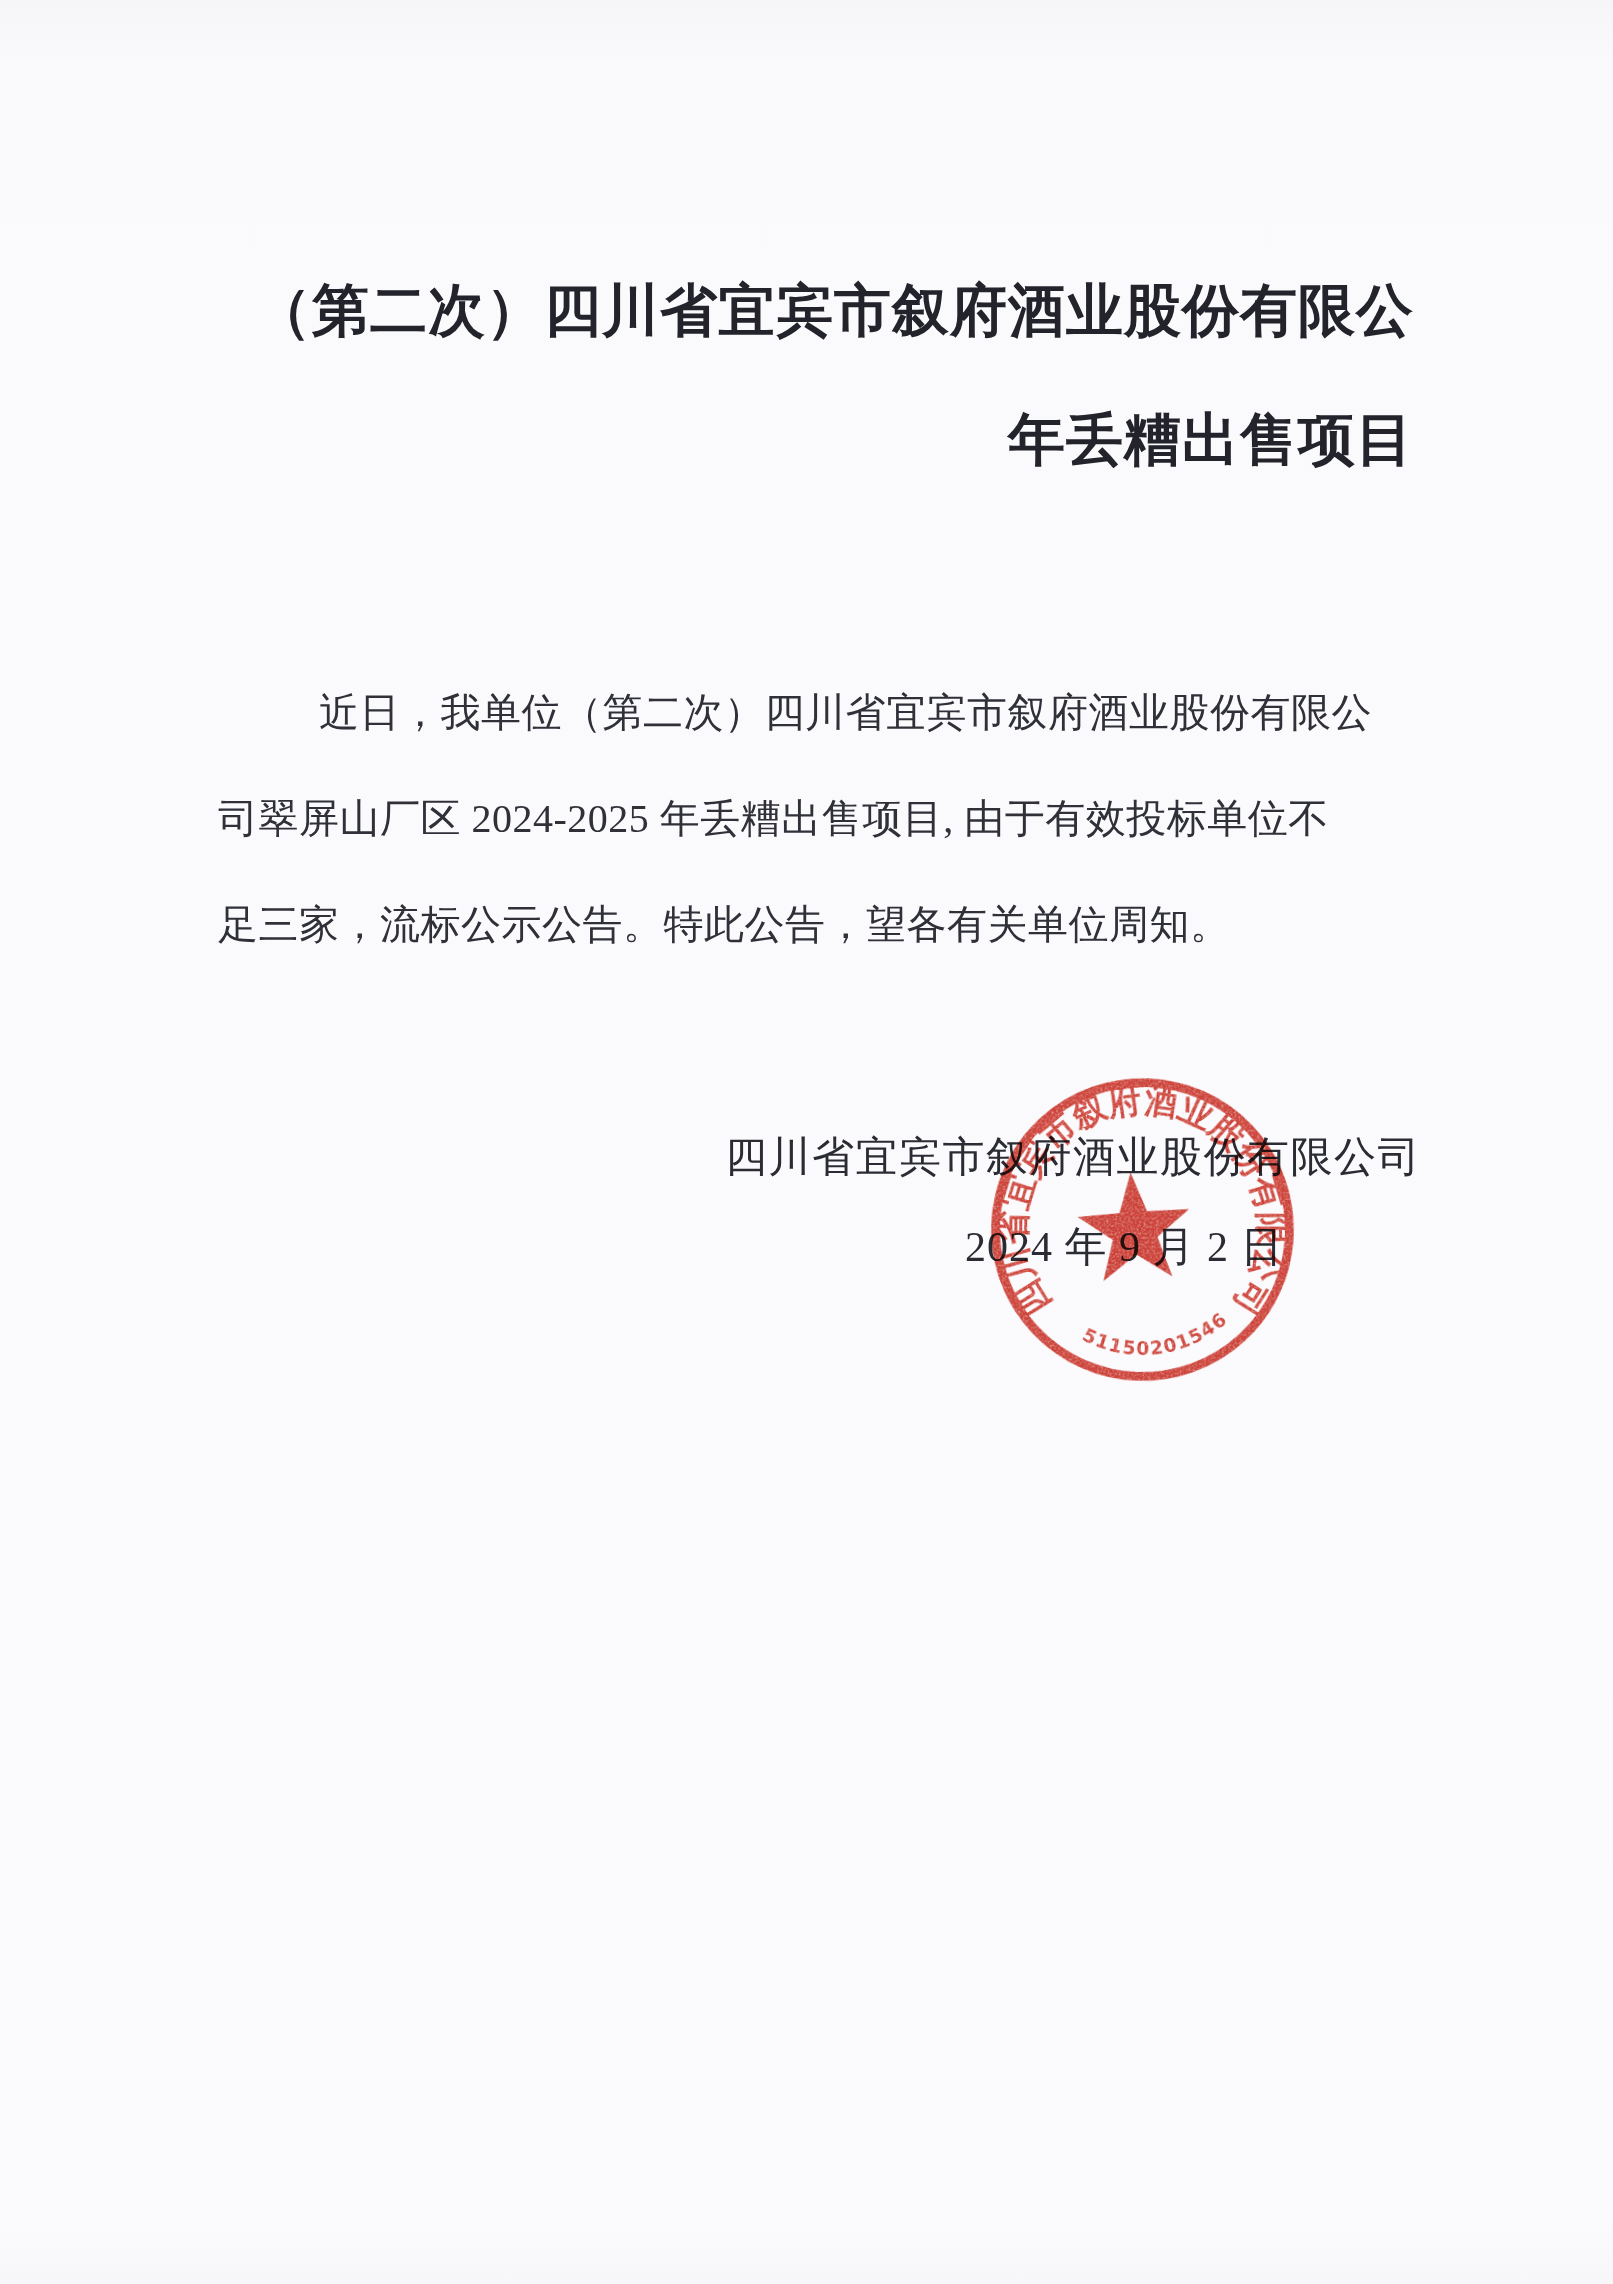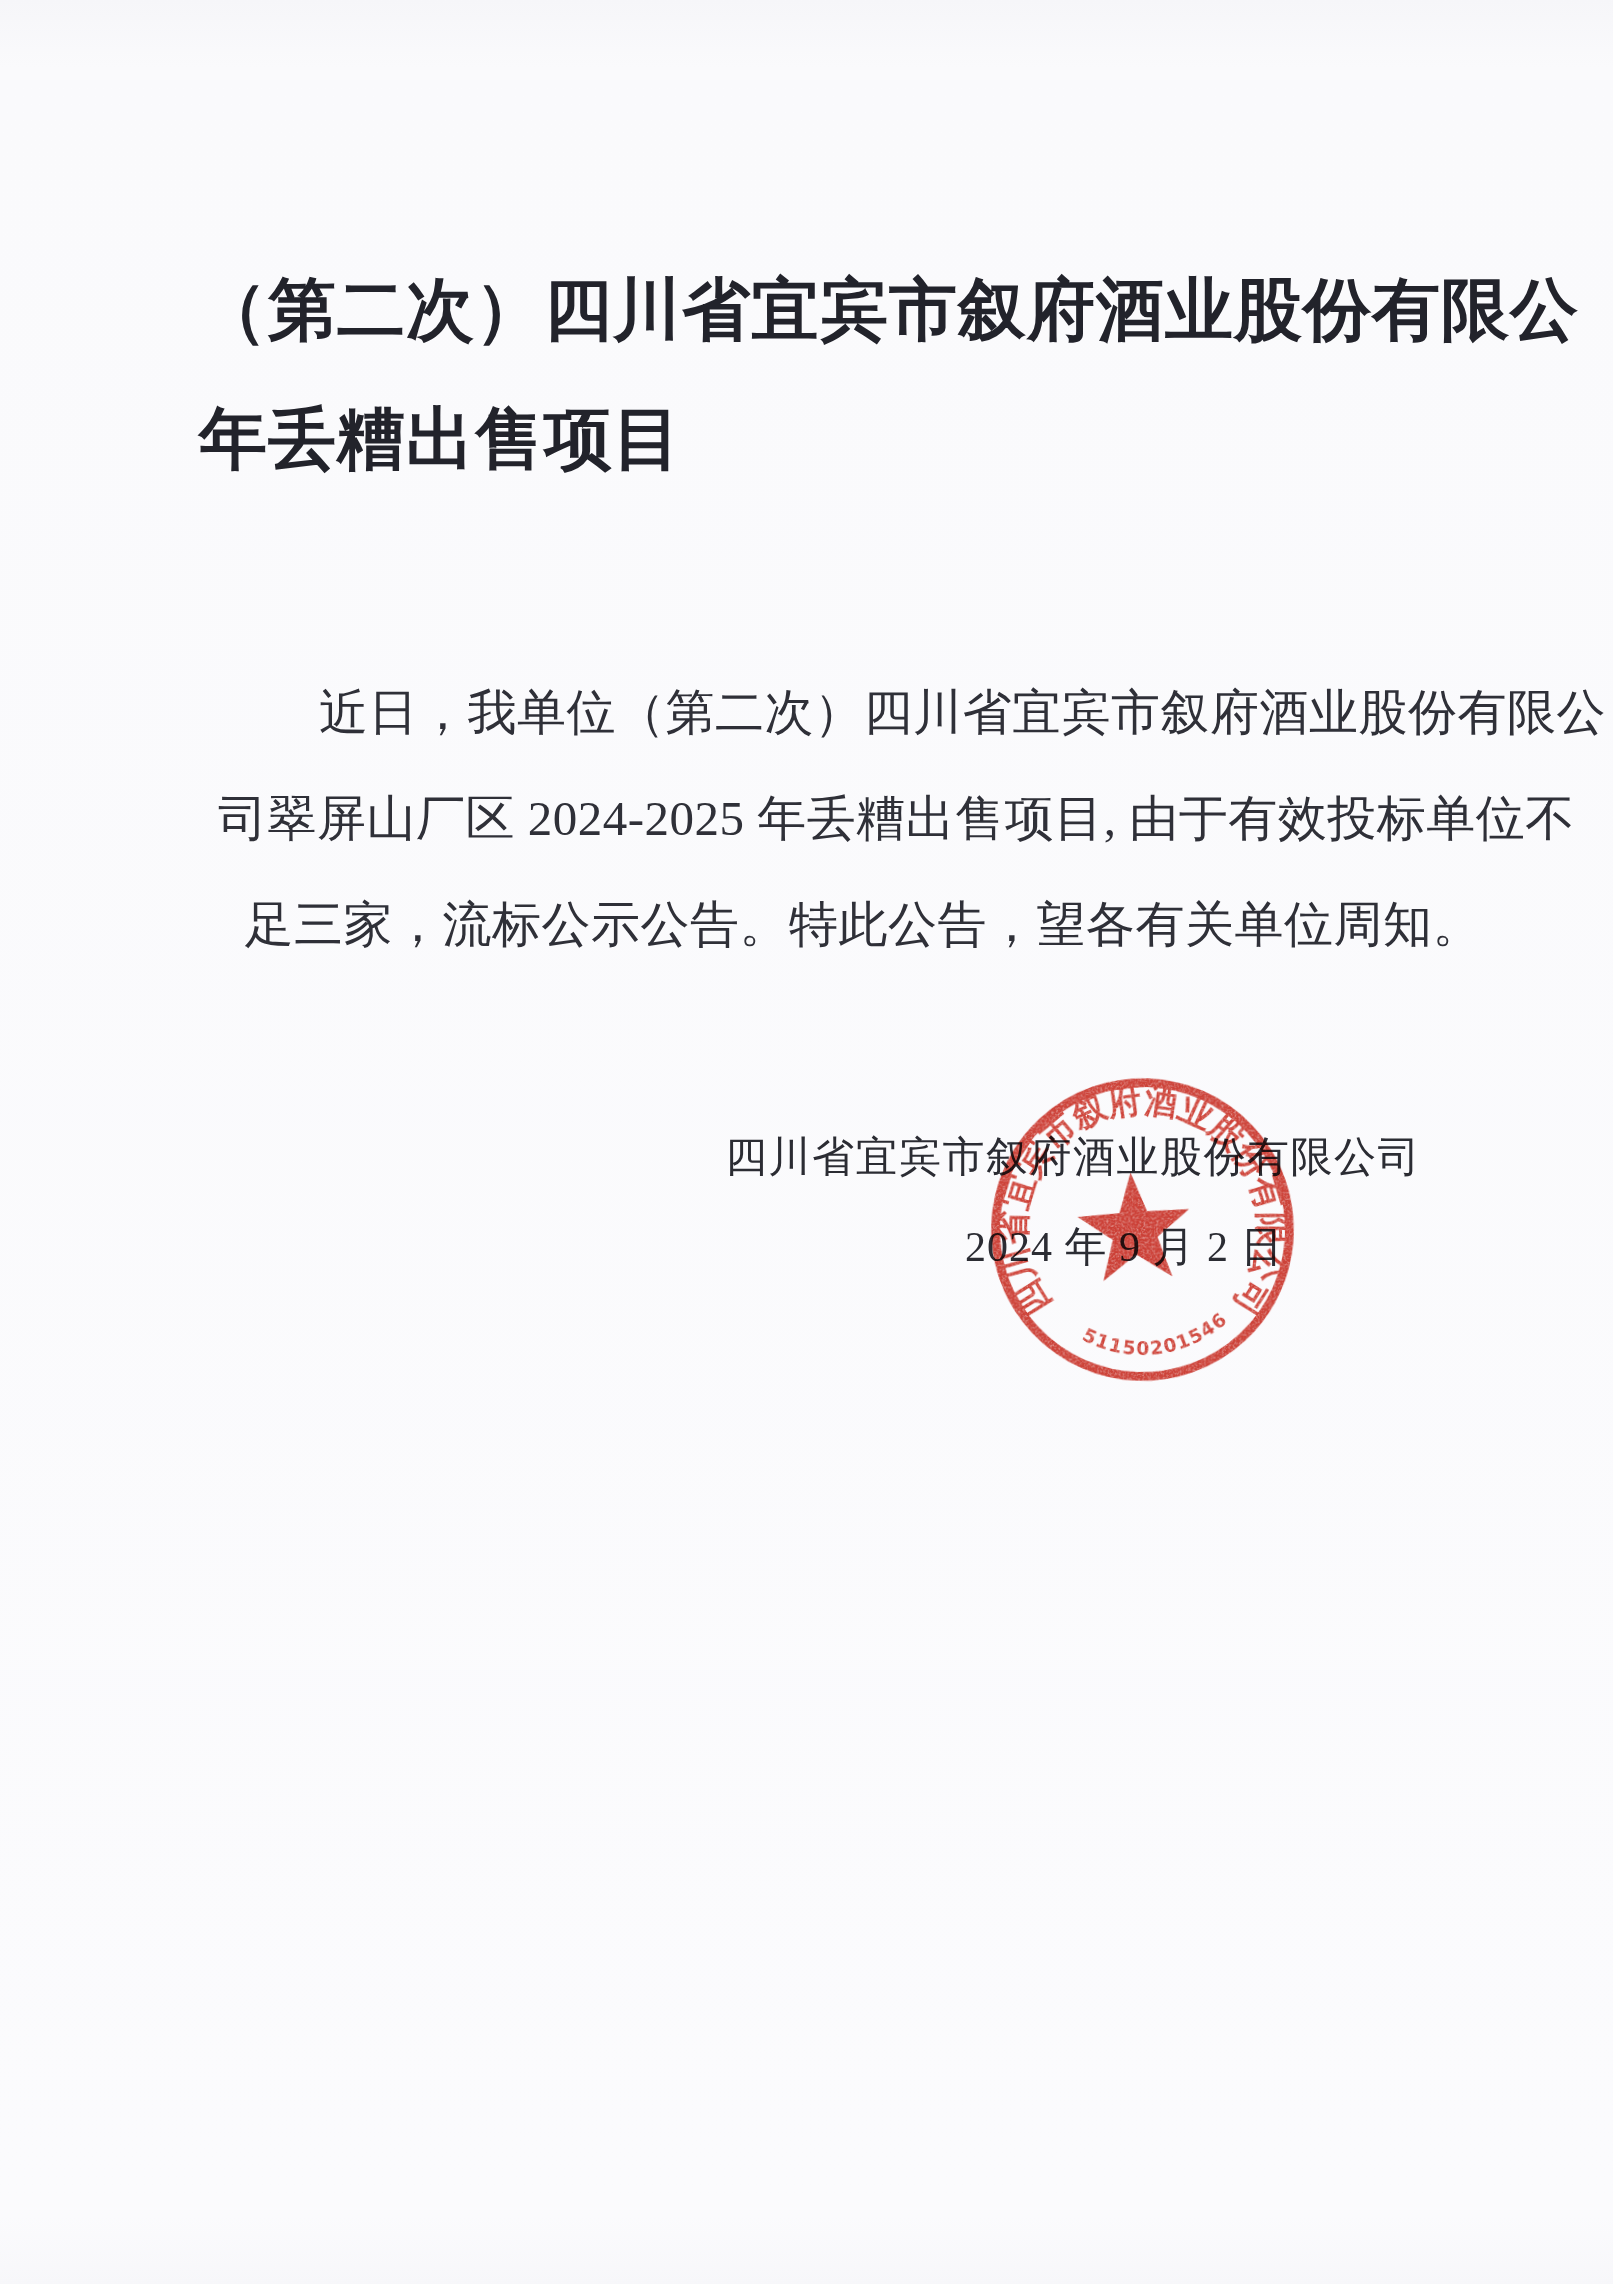--- a/index.html
+++ b/index.html
@@ -14,41 +14,40 @@
     overflow: hidden;
     font-family: "Liberation Serif", "DejaVu Serif", serif;
   }
 
   
   .title-block {
     position: absolute;
     top: 246px;
     left: 199px;
     width: 1215px;
-    text-align: left;
+    text-align: right;
     font-weight: 700;
-    font-size: 68px;
+    font-size: 57px;
     line-height: 129px;
     letter-spacing: 1px;
     color: #22232b;
     white-space: nowrap;
   }
 
   
   .body-block {
     position: absolute;
     top: 660px;
     left: 218px;
     width: 1264px;
-    font-size: 49px;
+    font-size: 40px;
     line-height: 106px;
     letter-spacing: 0.5px;
     color: #2f3038;
     white-space: nowrap;
-    text-align: right;
   }
   .body-line.indent { text-indent: 101px; }
 
   
   .signature {
     position: absolute;
     left: 725px;
     top: 1128px;
     font-size: 42px;
     line-height: 1.4;

